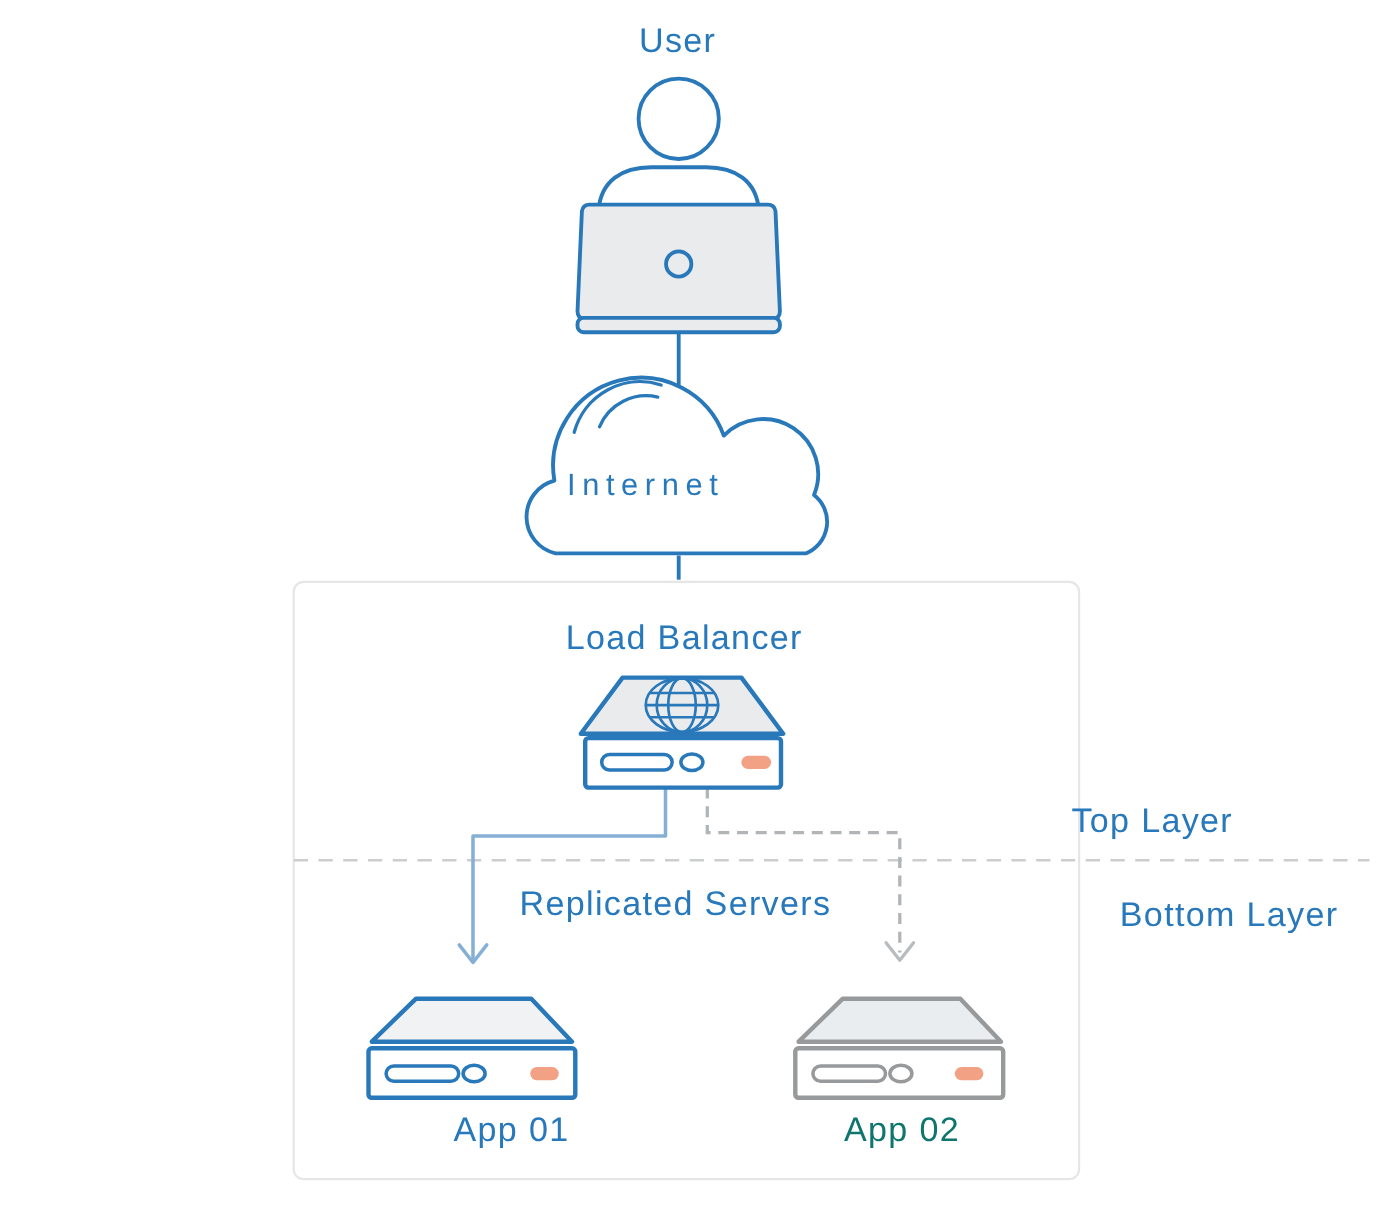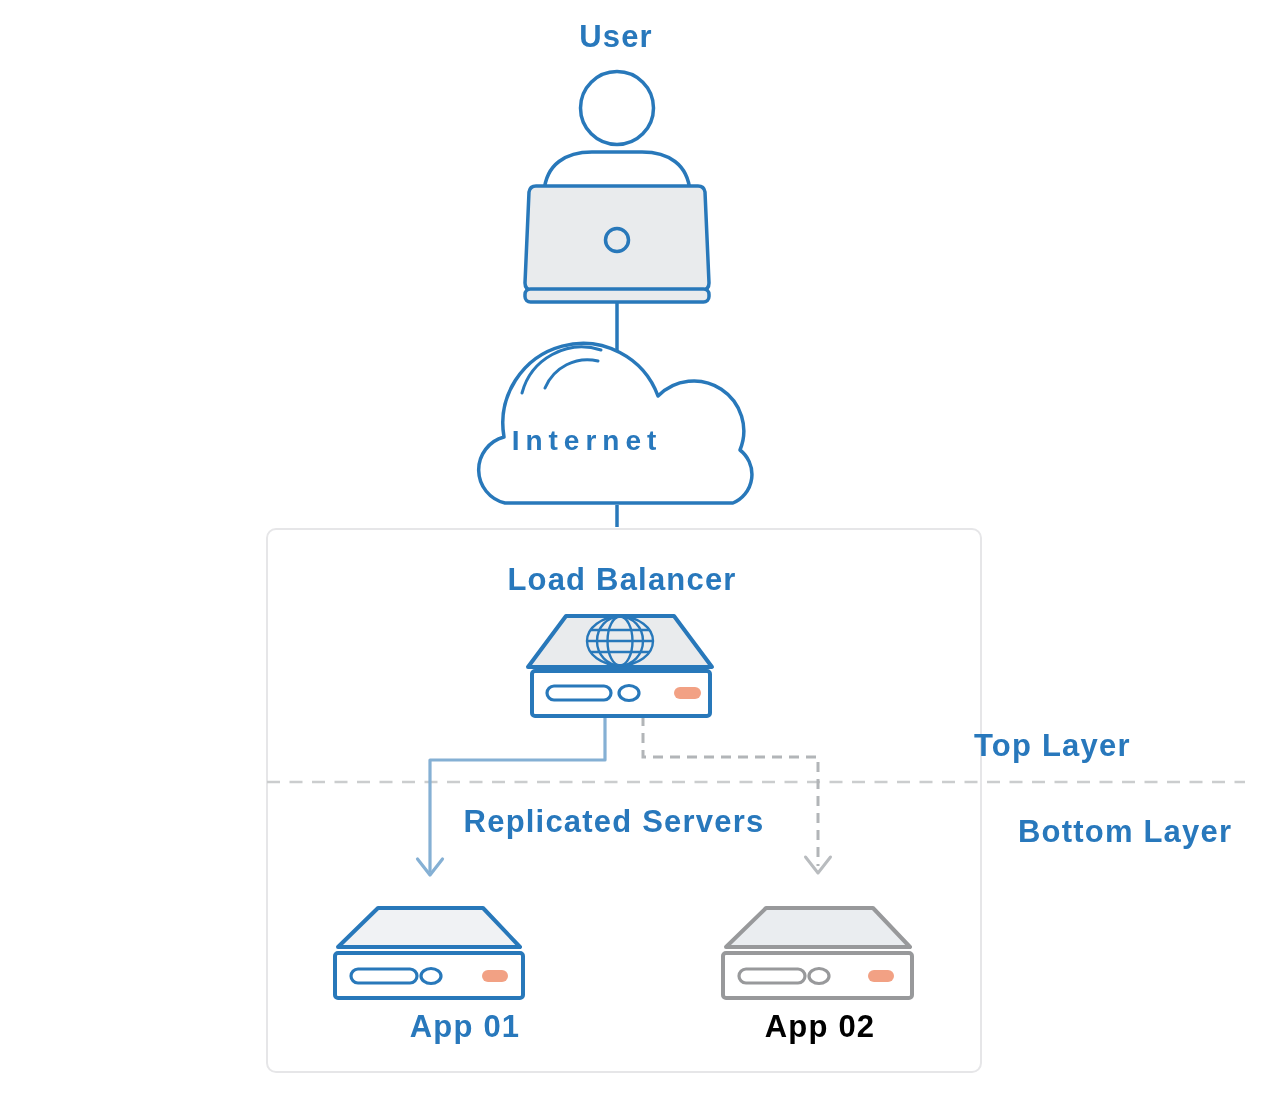--- a/index.html
+++ b/index.html
@@ -1,31 +1,30 @@
 <!DOCTYPE html>
 <html><head>
 <meta charset="utf-8">
 <style>
   html,body{margin:0;padding:0;background:#ffffff;}
   .canvas{
     position:relative;width:1272px;height:1108px;background:#ffffff;overflow:hidden;
     font-family:"Liberation Sans", sans-serif;
-    font-weight:bold;
   }
   .panel{
     position:absolute;left:266px;top:528px;width:712px;height:541px;
     border:2px solid #e6e6e8;border-radius:10px;background:transparent;
   }
   svg.art{position:absolute;left:0;top:0;z-index:2;}
   .lbl{
     position:absolute;z-index:3;font-size:31px;letter-spacing:1.2px;
     color:#2878bc;white-space:nowrap;line-height:36px;
   }
   .lbl.center{transform:translateX(-50%);}
-  .lbl.gray{color:#000000;}
+  .lbl.gray{color:#0f766e;}
   .lbl.spread{font-size:28px;letter-spacing:6px;}
 </style>
 </head>
 <body>
 
 <div class="canvas">
 
   <div class="panel"></div>
 
   <svg class="art" width="1272" height="1108" viewBox="0 0 1272 1108">

